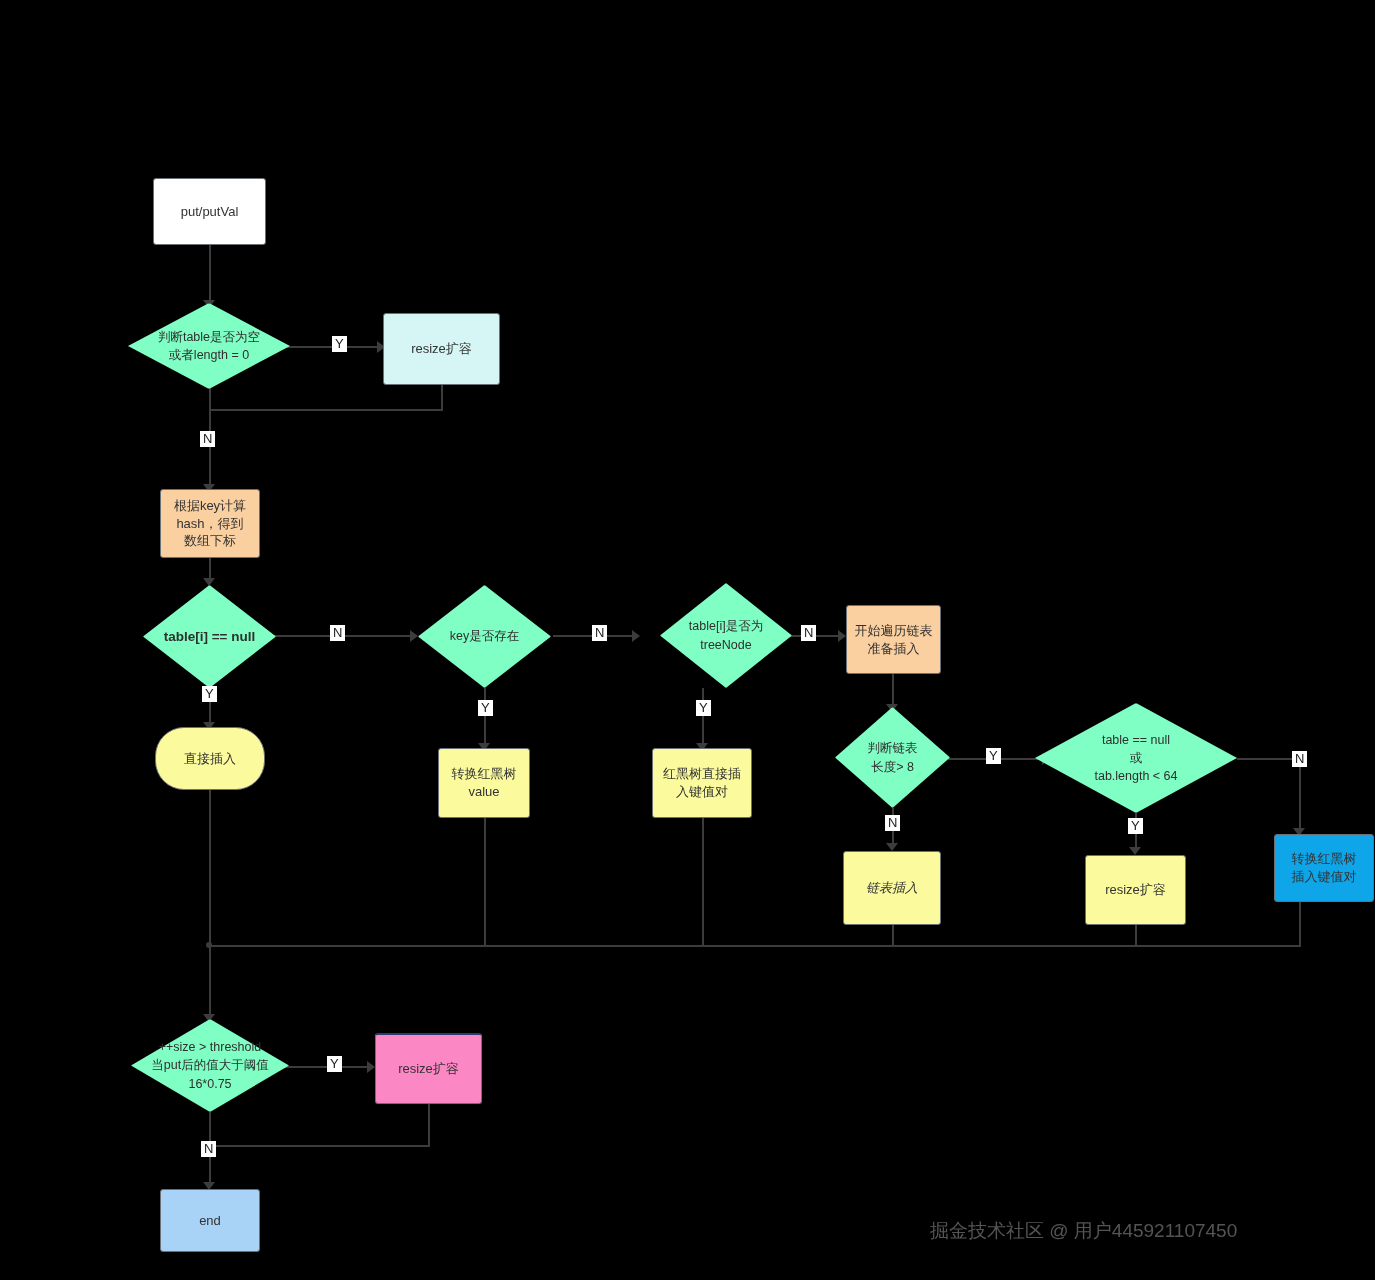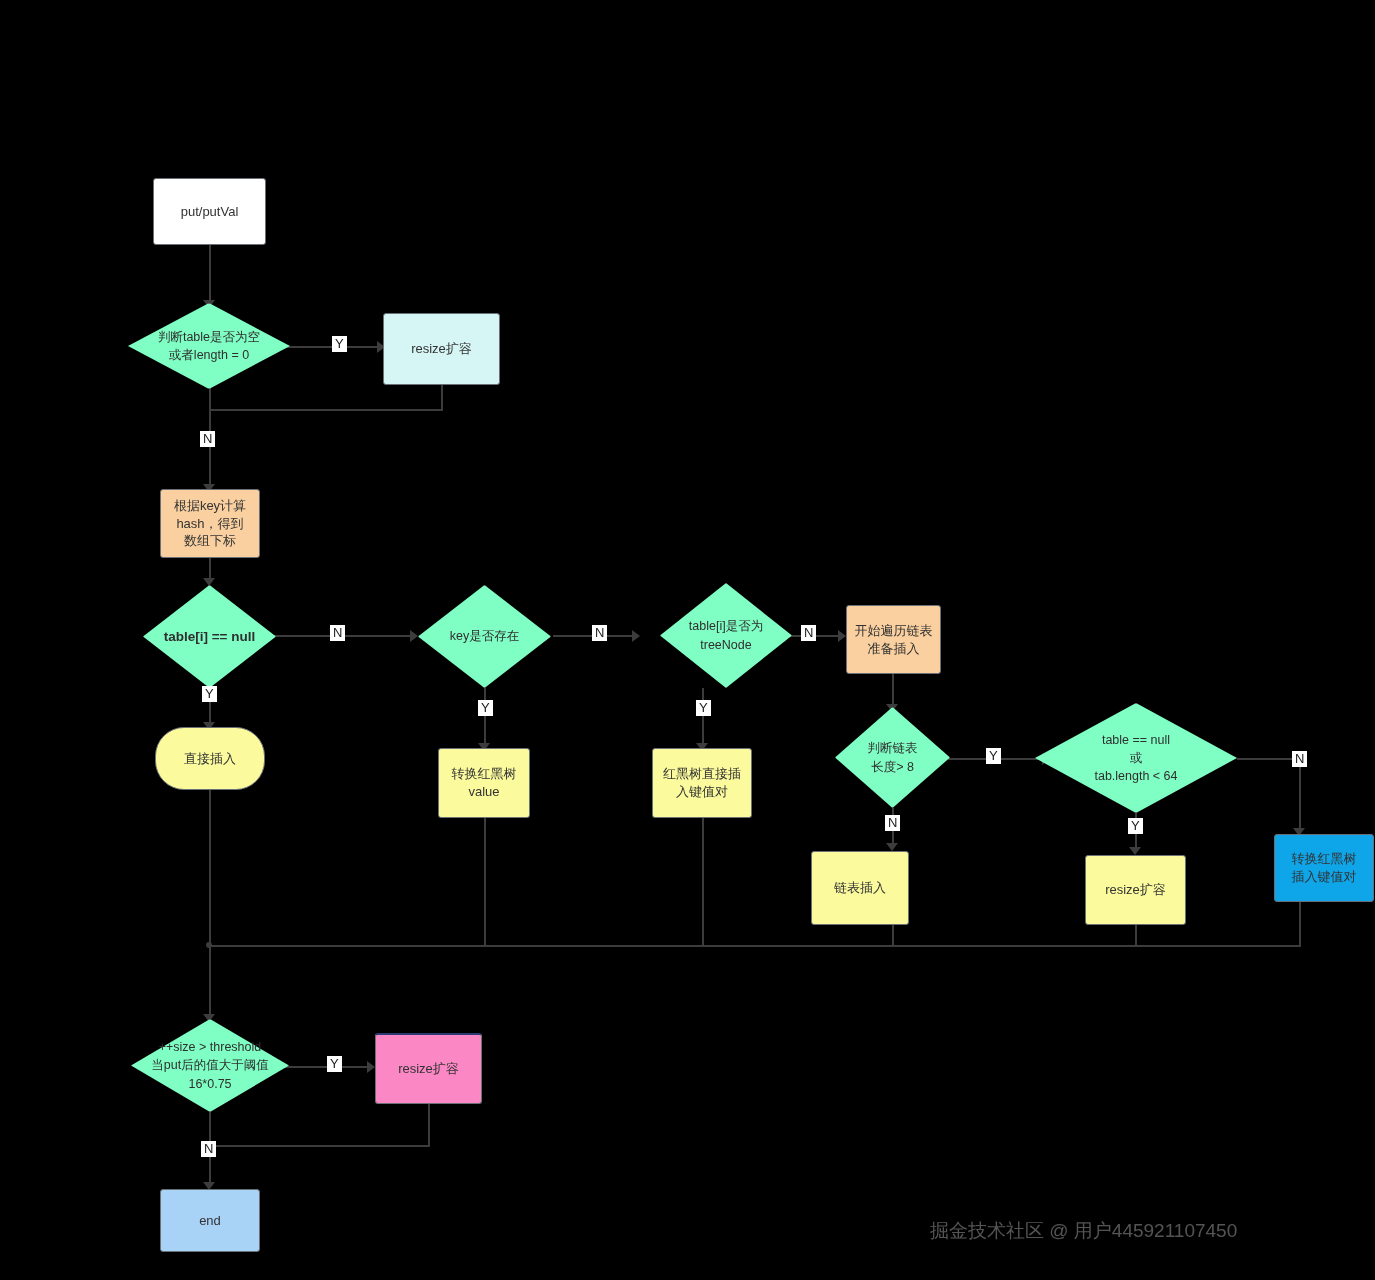--- a/index.html
+++ b/index.html
@@ -213,21 +213,21 @@
 
   <div class="diamond" style="left:1035px;top:703px;width:202px;height:110px;">
     <div class="shape"></div>
     <div class="lbl">
       <div>table == null</div>
       <div>或</div>
       <div>tab.length &lt; 64</div>
     </div>
   </div>
 
-  <div class="node rect" style="left:811px;top:851px;width:98px;height:74px;background:#fbfb9e;">
+  <div class="node rect" style="left:843px;top:851px;width:98px;height:74px;background:#fbfb9e;font-style:italic;">
     <span>链表插入</span>
   </div>
 
   <div class="node rect" style="left:1085px;top:855px;width:101px;height:70px;background:#fbfb9e;">
     <span>resize扩容</span>
   </div>
 
   <div class="node rect" style="left:1274px;top:834px;width:100px;height:68px;background:#0ea5e9;">
     <div>
       <div>转换红黑树</div>

